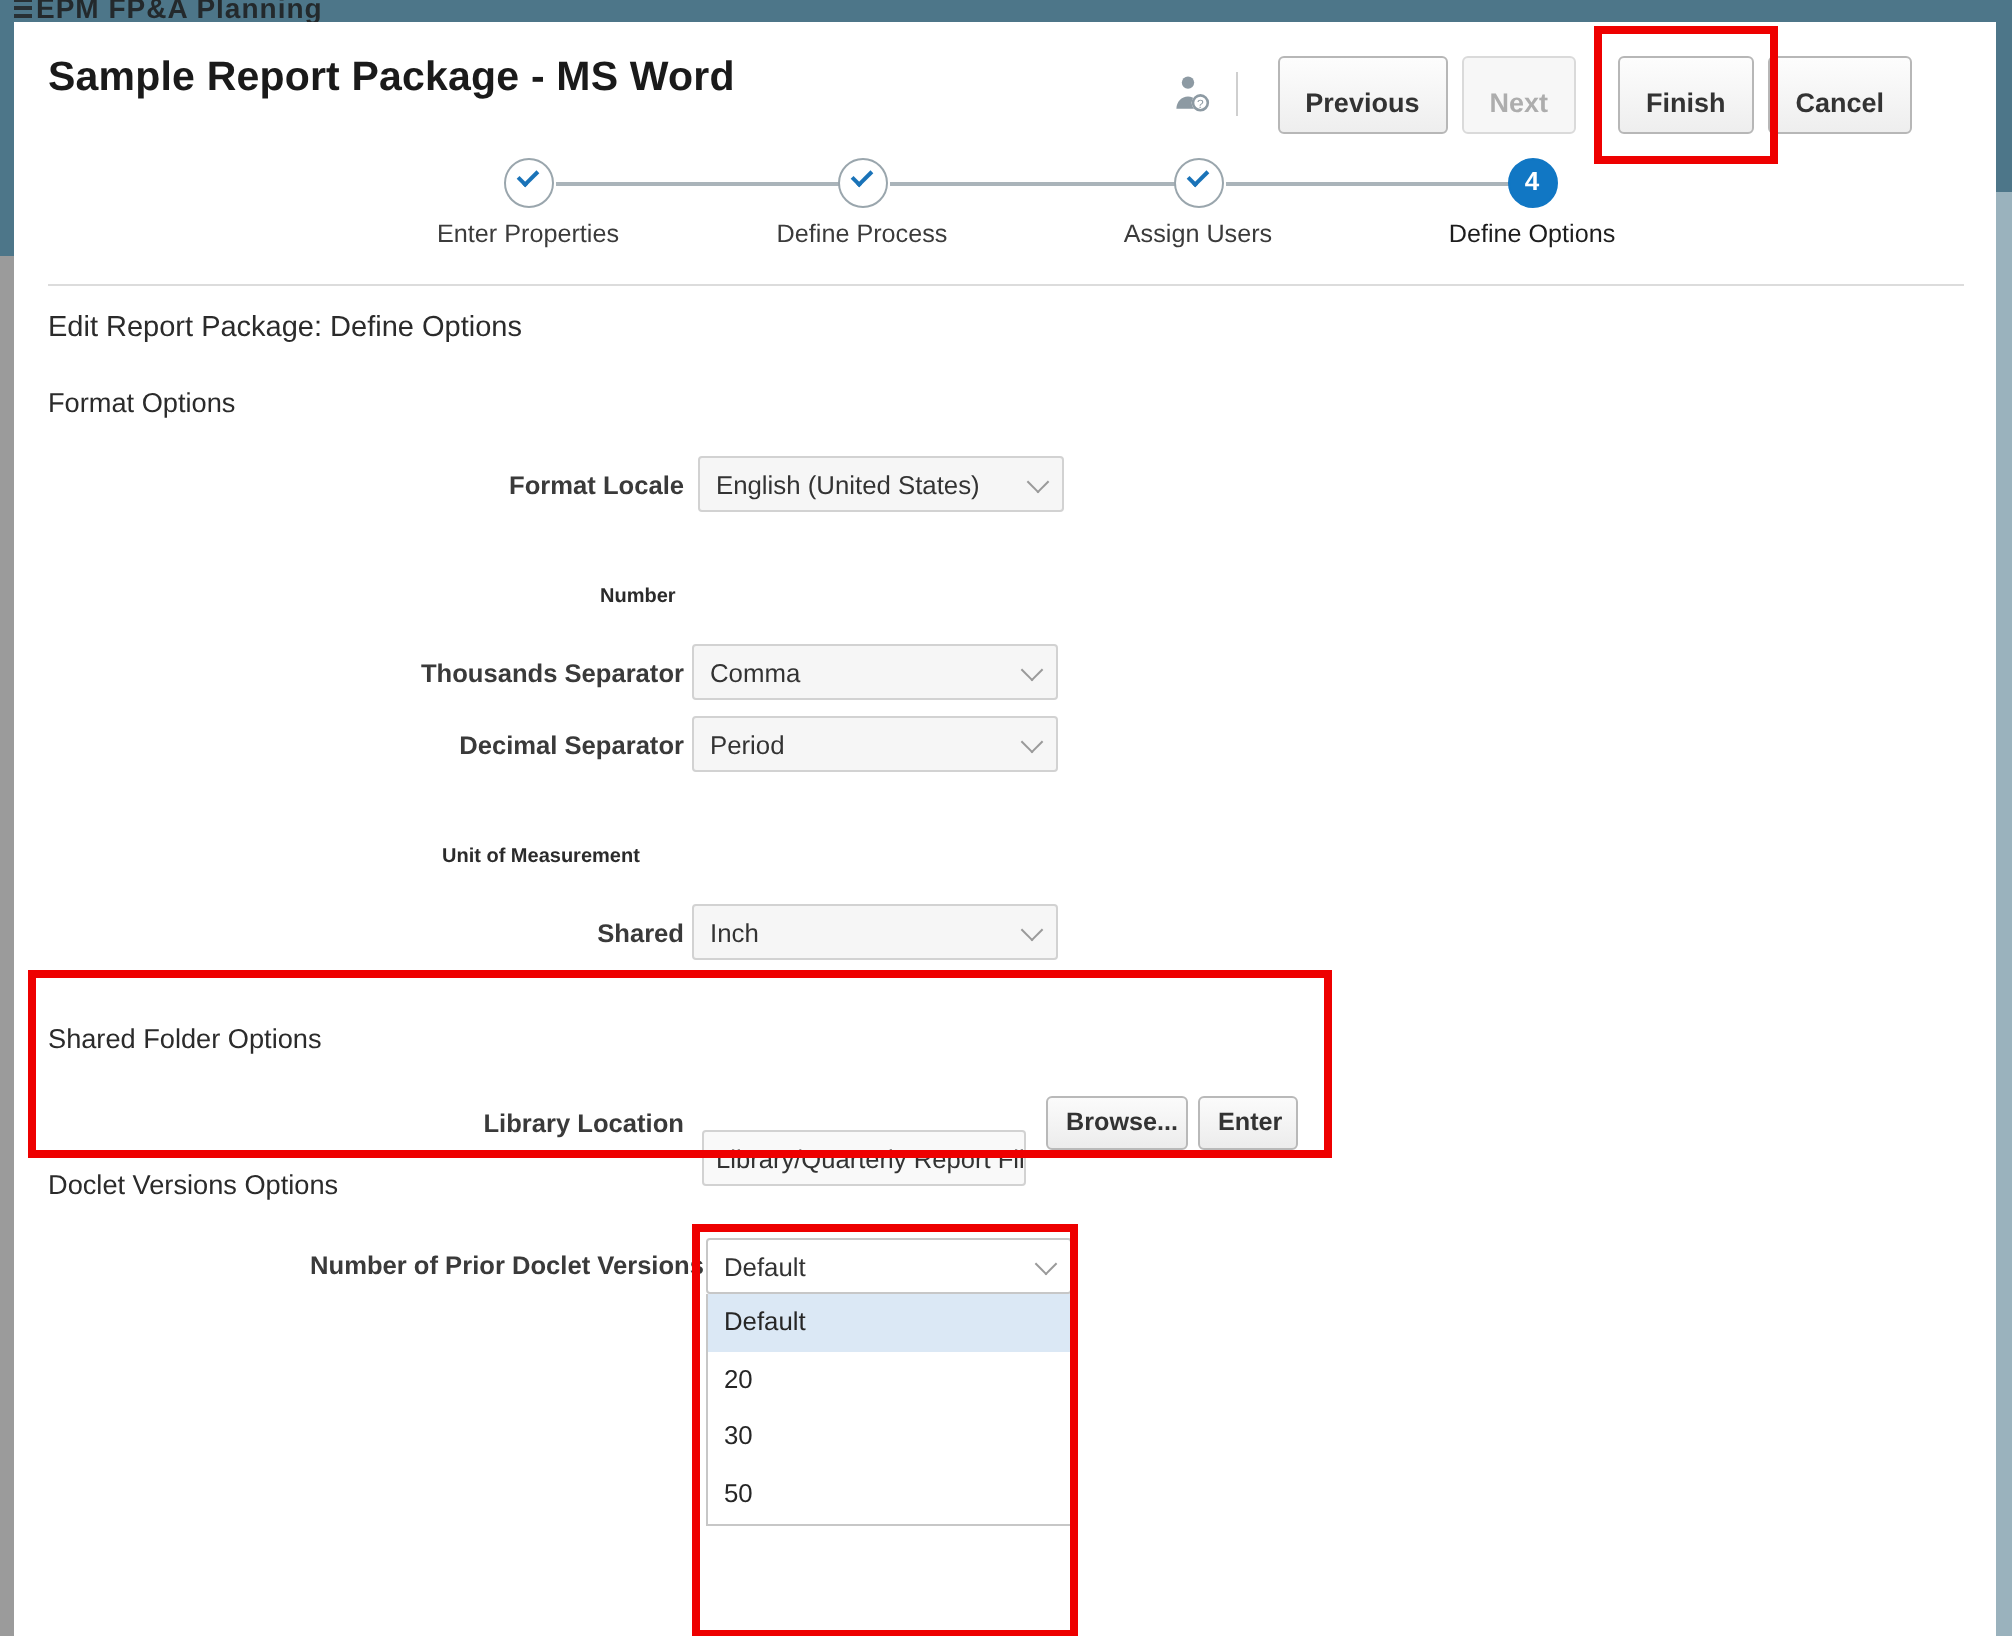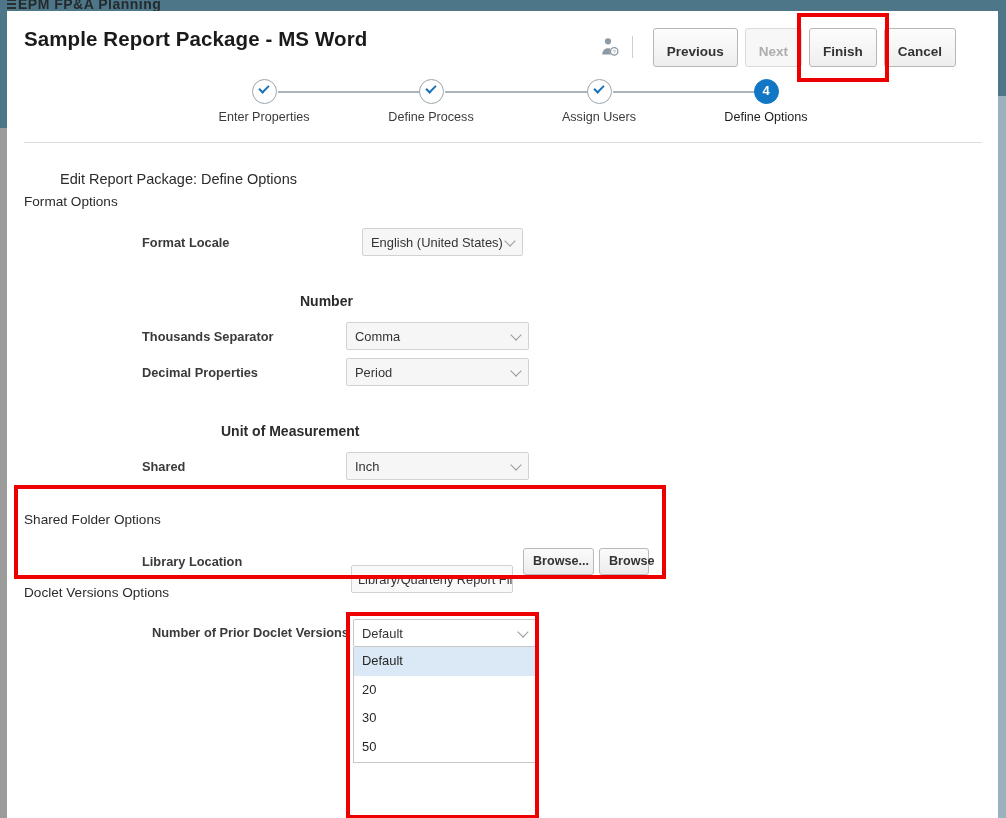--- a/index.html
+++ b/index.html
@@ -77,21 +77,21 @@
     font-size: 13.5px; font-weight: bold; color: #333;
     background: linear-gradient(to bottom, #fdfdfd, #eeeeee);
     border: 1px solid #b7b7b7;
     border-radius: 3px;
     padding: 16px 13px 7px 13px;
     margin-left: 7px;
     cursor: pointer;
     line-height: 1;
   }
   .btn.disabled { color: #adadad; background: #f7f7f7; border-color: #dadada; cursor: default; }
-  #finish-wrap { position: relative; display: inline-block; margin-left: 7px; }
+  #finish-wrap { position: relative; display: inline-block; margin-left: 21px; }
   #finish-wrap .btn { margin-left: 0; }
   #finish-highlight {
     position: absolute;
     left: -12px; top: -15px;
     width: calc(100% + 24px); height: calc(100% + 30px);
     border: 4px solid #ee0000;
     pointer-events: none;
   }
 
   
@@ -132,25 +132,25 @@
   #stepper-divider {
     position: absolute; left: 17px; top: 131px;
     width: 958px; height: 1px; background: #dcdcdc;
   }
 
   
   .section-heading {
     position: absolute; font-size: 14.5px; color: #2b2b2b;
   }
   .group-title {
-    position: absolute; font-size: 14px; font-weight: bold; color: #2b2b2b;
+    position: absolute; font-size: 10px; font-weight: bold; color: #2b2b2b;
   }
   .field-label {
     position: absolute; font-size: 12.8px; font-weight: bold; color: #3a3a3a;
-    text-align: left;
+    text-align: right;
   }
   .select-box {
     position: absolute;
     height: 28px;
     background: #f6f6f6;
     border: 1px solid #d2d2d2;
     border-radius: 2px;
     font-size: 12.9px; color: #333;
     padding: 0 24px 0 8px;
     line-height: 27px;
@@ -275,59 +275,59 @@
         <div class="bubble"></div>
         <div class="label">Assign Users</div>
       </div>
       <div class="step current" style="left:759px;">
         <div class="bubble">4</div>
         <div class="label">Define Options</div>
       </div>
     </div>
     <div id="stepper-divider"></div>
 
-    <div class="section-heading" style="left:17px; top:160px;margin-left:36px;">Edit Report Package: Define Options</div>
+    <div class="section-heading" style="left:17px; top:145px;">Edit Report Package: Define Options</div>
     <div class="section-heading" style="left:17px; top:183px; font-size:13.6px;">Format Options</div>
 
     <div class="field-label" style="left:135px; top:224px; width:200px;">Format Locale</div>
-    <div class="select-box" style="left:355px; top:217px; width:161px;">
+    <div class="select-box" style="left:342px; top:217px; width:183px;">
       <span>English (United States)</span>
       <span class="caret"></span>
     </div>
 
     <div class="group-title" style="left:293px; top:282px;">Number</div>
 
     <div class="field-label" style="left:135px; top:318px; width:200px;">Thousands Separator</div>
     <div class="select-box" style="left:339px; top:311px; width:183px;">
       <span>Comma</span>
       <span class="caret"></span>
     </div>
 
-    <div class="field-label" style="left:135px; top:354px; width:200px;">Decimal Properties</div>
+    <div class="field-label" style="left:135px; top:354px; width:200px;">Decimal Separator</div>
     <div class="select-box" style="left:339px; top:347px; width:183px;">
       <span>Period</span>
       <span class="caret"></span>
     </div>
 
     <div class="group-title" style="left:214px; top:412px;">Unit of Measurement</div>
 
     <div class="field-label" style="left:135px; top:448px; width:200px;">Shared</div>
     <div class="select-box" style="left:339px; top:441px; width:183px;">
       <span>Inch</span>
       <span class="caret"></span>
     </div>
 
     <div class="section-heading" style="left:17px; top:501px; font-size:13.6px;">Shared Folder Options</div>
 
     <div class="field-label" style="left:135px; top:543px; width:200px;">Library Location</div>
     <div class="text-input" style="left:344px; top:536px; width:162px;margin-top:18px;">
       <span>Library/Quarterly Report Fil</span>
     </div>
     <button class="sm-btn" style="left:516px; top:537px; width:71px;">Browse...</button>
-    <button class="sm-btn" style="left:592px; top:537px; width:50px;">Browse</button>
+    <button class="sm-btn" style="left:592px; top:537px; width:50px;">Enter</button>
 
     <div class="callout" style="left:7px; top:474px; width:652px; height:94px;"></div>
 
     <div class="section-heading" style="left:17px; top:574px; font-size:13.6px;">Doclet Versions Options</div>
 
     <div class="field-label" style="left:145px; top:614px; width:200px;">Number of Prior Doclet Versions</div>
 
     <div class="select-box" style="left:346px; top:608px; width:183px; background:#ffffff; border-color:#c7c7c7;">
       <span>Default</span>
       <span class="caret"></span>

